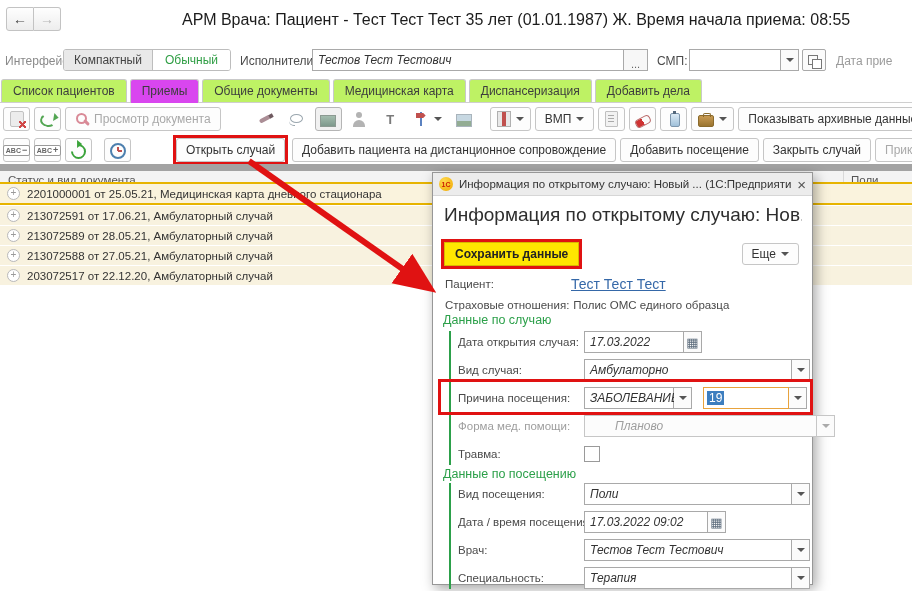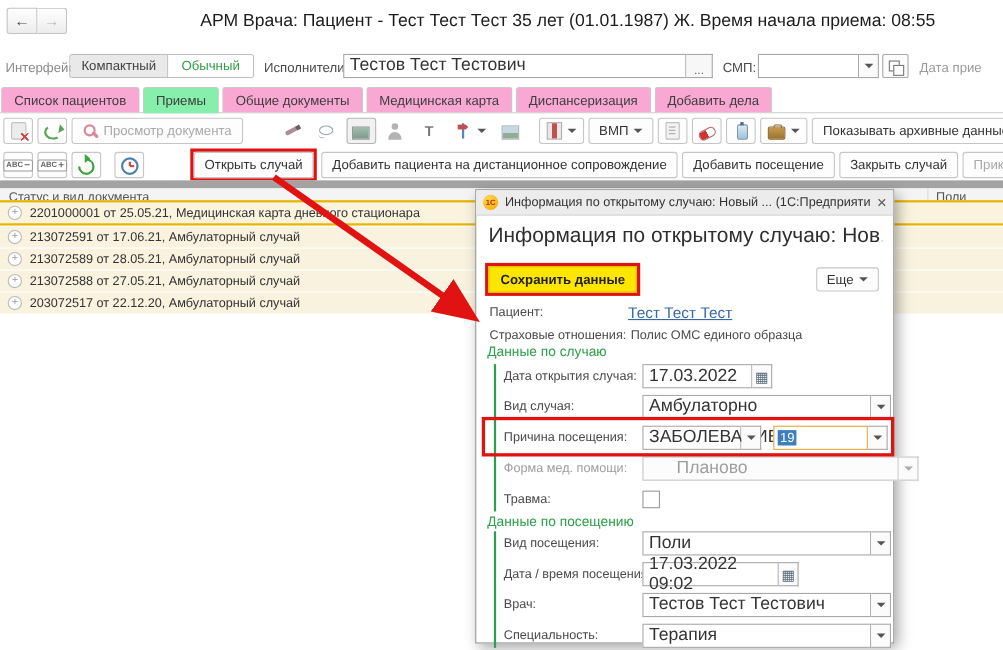--- a/index.html
+++ b/index.html
@@ -10,21 +10,21 @@
        height:24px;padding:0 9px;border:1px solid #c6c6c6;border-radius:3px;
        background:#fdfdfd;font-size:12px;color:#333;white-space:nowrap;box-sizing:border-box;}
   .btn.disabled{color:#a9a9a9;}
   .ibtn{width:27px;padding:0;}
   .flat{border-color:transparent;background:transparent;}
   .pressed{border-color:#b5b5b5;background:#f1f1f1;}
   .caret{width:0;height:0;border-left:4px solid transparent;border-right:4px solid transparent;
          border-top:4px solid #555;display:inline-block;}
   .caret.gray{border-top-color:#aaa;}
   .field{border:1px solid #a9a9a9;background:#fff;height:20px;display:inline-flex;
-         align-items:center;padding:0 5px;font-size:16px;box-sizing:content-box;}
+         align-items:center;padding:0 5px;font-size:12px;box-sizing:content-box;font-style:italic;}
   .dropbtn{width:18px;height:22px;border:1px solid #a9a9a9;border-left:0;background:#fbfbfb;
            display:inline-flex;align-items:center;justify-content:center;box-sizing:border-box;}
   .fieldwrap{display:inline-flex;align-items:stretch;}
   .lbl{font-size:12px;color:#4a4a4a;}
   
   .navgroup{position:absolute;left:6px;top:7px;display:flex;}
   .navbtn{width:26px;height:22px;border:1px solid #c3c3c3;background:linear-gradient(#fefefe,#ededed);
           display:flex;align-items:center;justify-content:center;font-size:14px;color:#444;}
   .navbtn:first-child{border-radius:3px 0 0 3px;}
   .navbtn:last-child{border-radius:0 3px 3px 0;border-left:0;color:#b5b5b5;}
@@ -44,23 +44,23 @@
   .smpwrap{position:absolute;left:689px;top:2px;}
   .smpfield{width:80px;}
   .winbtn{width:24px;height:22px;border:1px solid #a9a9a9;margin-left:3px;border-radius:2px;
           background:#fbfbfb;position:relative;display:inline-block;box-sizing:border-box;}
   .winbtn::before{content:"";position:absolute;left:5px;top:5px;width:8px;height:8px;border:1px solid #777;}
   .winbtn::after{content:"";position:absolute;left:9px;top:9px;width:8px;height:8px;border:1px solid #777;background:#fff;}
   .bar2 .lab4{position:absolute;left:836px;top:7px;color:#9b9b9b;white-space:nowrap;}
   
   .tabs{position:absolute;left:0;top:78px;width:912px;height:25px;display:flex;align-items:flex-end;
         border-bottom:1px solid #cfcfcf;box-sizing:border-box;}
-  .tab{padding:4px 11px;font-size:12px;background:#f9a8d4;border:1px solid #c9c9c9;border-bottom:0;
+  .tab{padding:4px 11px;font-size:12px;background:#bef264;border:1px solid #c9c9c9;border-bottom:0;
        border-radius:3px 3px 0 0;margin-right:2px;margin-left:1px;color:#3d3d3d;white-space:nowrap;}
-  .tab.active{background:#86efac;position:relative;top:1px;padding-bottom:5px;}
+  .tab.active{background:#d946ef;position:relative;top:1px;padding-bottom:5px;}
   
   .tb1{position:absolute;left:3px;top:107px;display:flex;align-items:center;gap:4px;}
   .tb2{position:absolute;left:3px;top:135px;display:flex;align-items:center;gap:4px;}
   .gap30{width:24px;}
   .gap8{width:4px;}
   
   .ic{width:16px;height:16px;display:inline-block;position:relative;flex:none;}
   .ic-deldoc{width:12px;height:14px;background:#ececec;border:1px solid #c2c2c2;border-radius:2px;}
   .ic-deldoc::after{content:"";position:absolute;right:-3px;bottom:-2px;width:7px;height:7px;
     background:linear-gradient(45deg,transparent 42%,#d04848 42%,#d04848 58%,transparent 58%),

